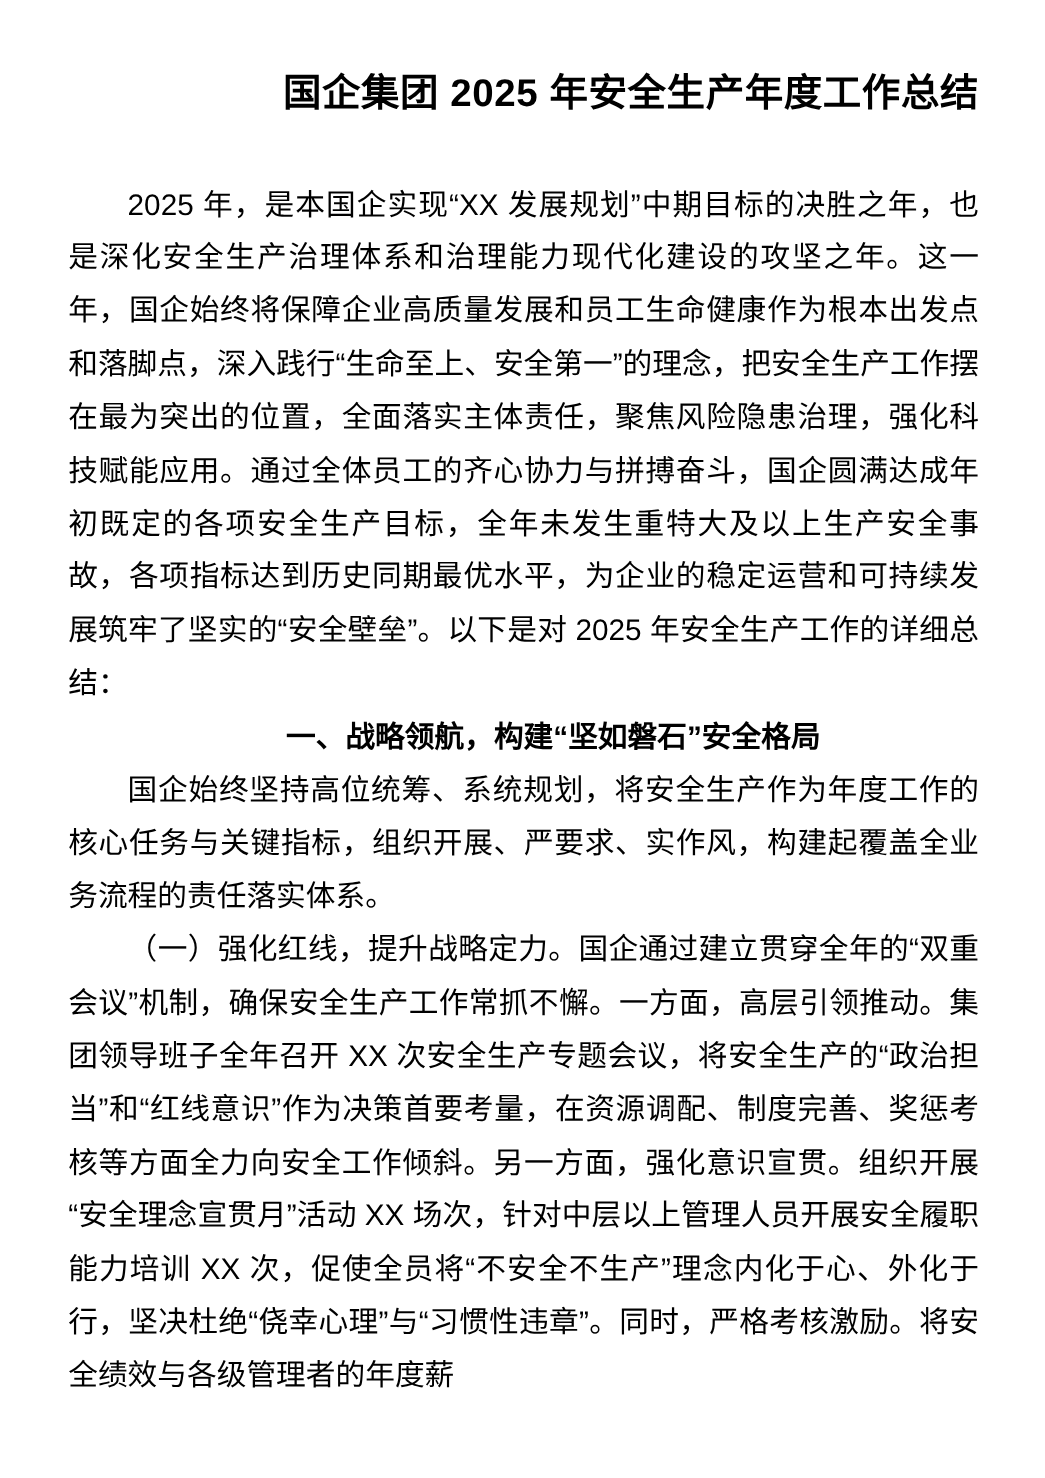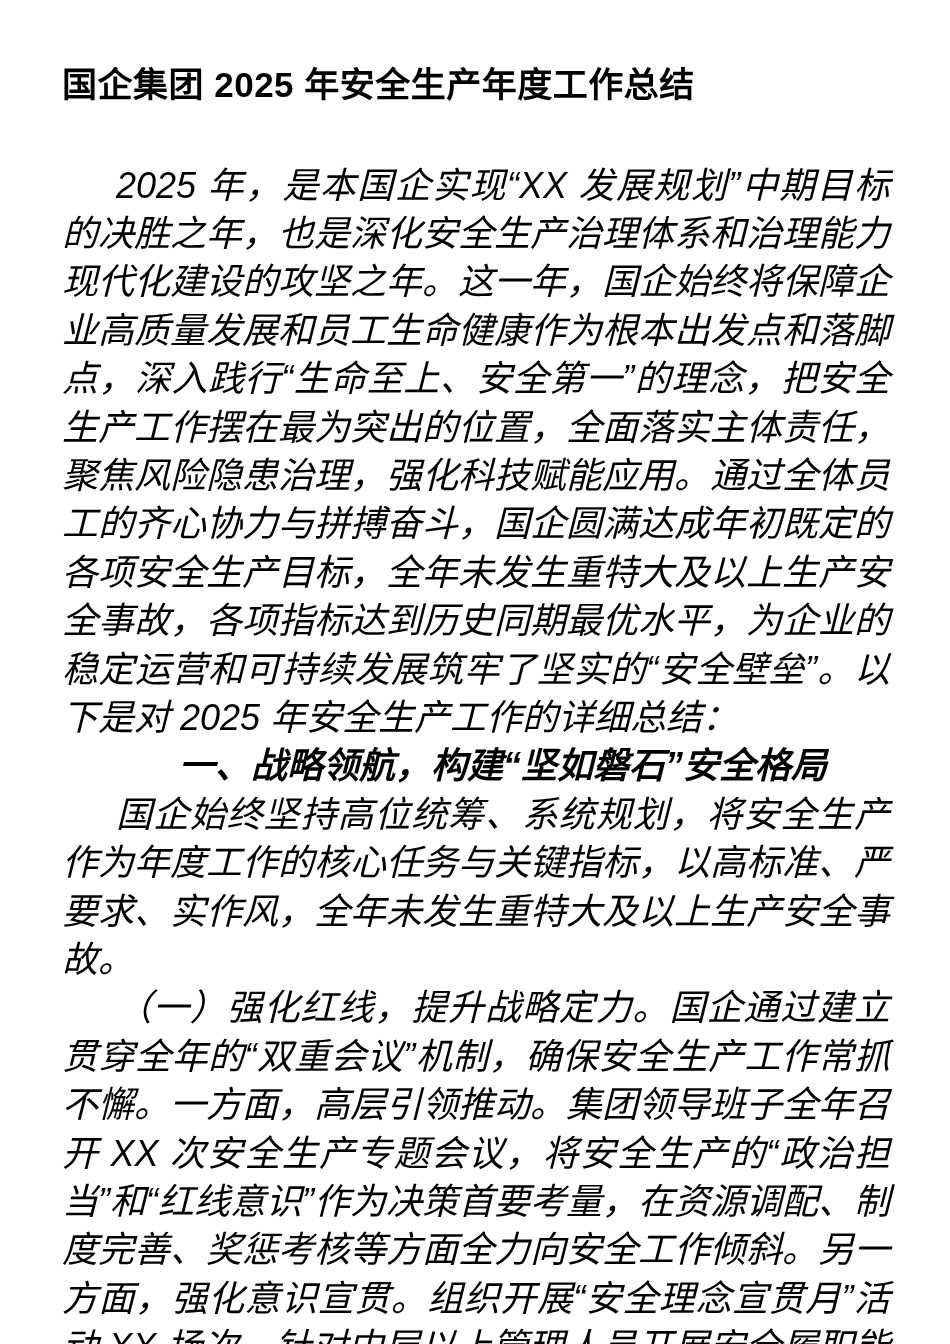--- a/index.html
+++ b/index.html
@@ -26,39 +26,38 @@
     left: 62px;
     top: 0;
     width: 828px;
   }
   .doc-title {
     margin: 0;
     padding: 0;
     font-size: 35px;
     font-weight: 700;
     line-height: 1.3;
-    text-align: left;
+    text-align: right;
     letter-spacing: 0.5px;
     padding-top: 62px;
     white-space: nowrap;
   }
   .title-gap {
     height: 54px;
   }
   p.para {
     margin: 0;
     padding: 0;
-    font-size: 36px;
+    font-size: 27px;
     line-height: 48.4px;
     text-align: justify;
     text-justify: inter-ideograph;
     text-indent: 54px;
     letter-spacing: 0px;
     word-break: break-all;
-    font-style: italic;
   }
   p.para.heading {
     font-weight: 700;
     text-align: center;
   }
   
   p.para.clipped {
     text-align: justify;
   }
 </style>
@@ -69,18 +68,18 @@
   <div id="doc-body">
 
     <h1 class="doc-title">国企集团 2025 年安全生产年度工作总结</h1>
 
     <div class="title-gap"></div>
 
     <p class="para">2025 年，是本国企实现“XX 发展规划”中期目标的决胜之年，也是深化安全生产治理体系和治理能力现代化建设的攻坚之年。这一年，国企始终将保障企业高质量发展和员工生命健康作为根本出发点和落脚点，深入践行“生命至上、安全第一”的理念，把安全生产工作摆在最为突出的位置，全面落实主体责任，聚焦风险隐患治理，强化科技赋能应用。通过全体员工的齐心协力与拼搏奋斗，国企圆满达成年初既定的各项安全生产目标，全年未发生重特大及以上生产安全事故，各项指标达到历史同期最优水平，为企业的稳定运营和可持续发展筑牢了坚实的“安全壁垒”。以下是对 2025 年安全生产工作的详细总结：</p>
 
     <p class="para heading">一、战略领航，构建“坚如磐石”安全格局</p>
 
-    <p class="para">国企始终坚持高位统筹、系统规划，将安全生产作为年度工作的核心任务与关键指标，以高标准、严要求、实作风，全年未发生重特大及以上生产安全事故。</p>
+    <p class="para">国企始终坚持高位统筹、系统规划，将安全生产作为年度工作的核心任务与关键指标，组织开展、严要求、实作风，构建起覆盖全业务流程的责任落实体系。</p>
 
     <p class="para clipped">（一）强化红线，提升战略定力。国企通过建立贯穿全年的“双重会议”机制，确保安全生产工作常抓不懈。一方面，高层引领推动。集团领导班子全年召开 XX 次安全生产专题会议，将安全生产的“政治担当”和“红线意识”作为决策首要考量，在资源调配、制度完善、奖惩考核等方面全力向安全工作倾斜。另一方面，强化意识宣贯。组织开展“安全理念宣贯月”活动 XX 场次，针对中层以上管理人员开展安全履职能力培训 XX 次，促使全员将“不安全不生产”理念内化于心、外化于行，坚决杜绝“侥幸心理”与“习惯性违章”。同时，严格考核激励。将安全绩效与各级管理者的年度薪</p>
 
   </div>
 </div>
 
 </body></html>

